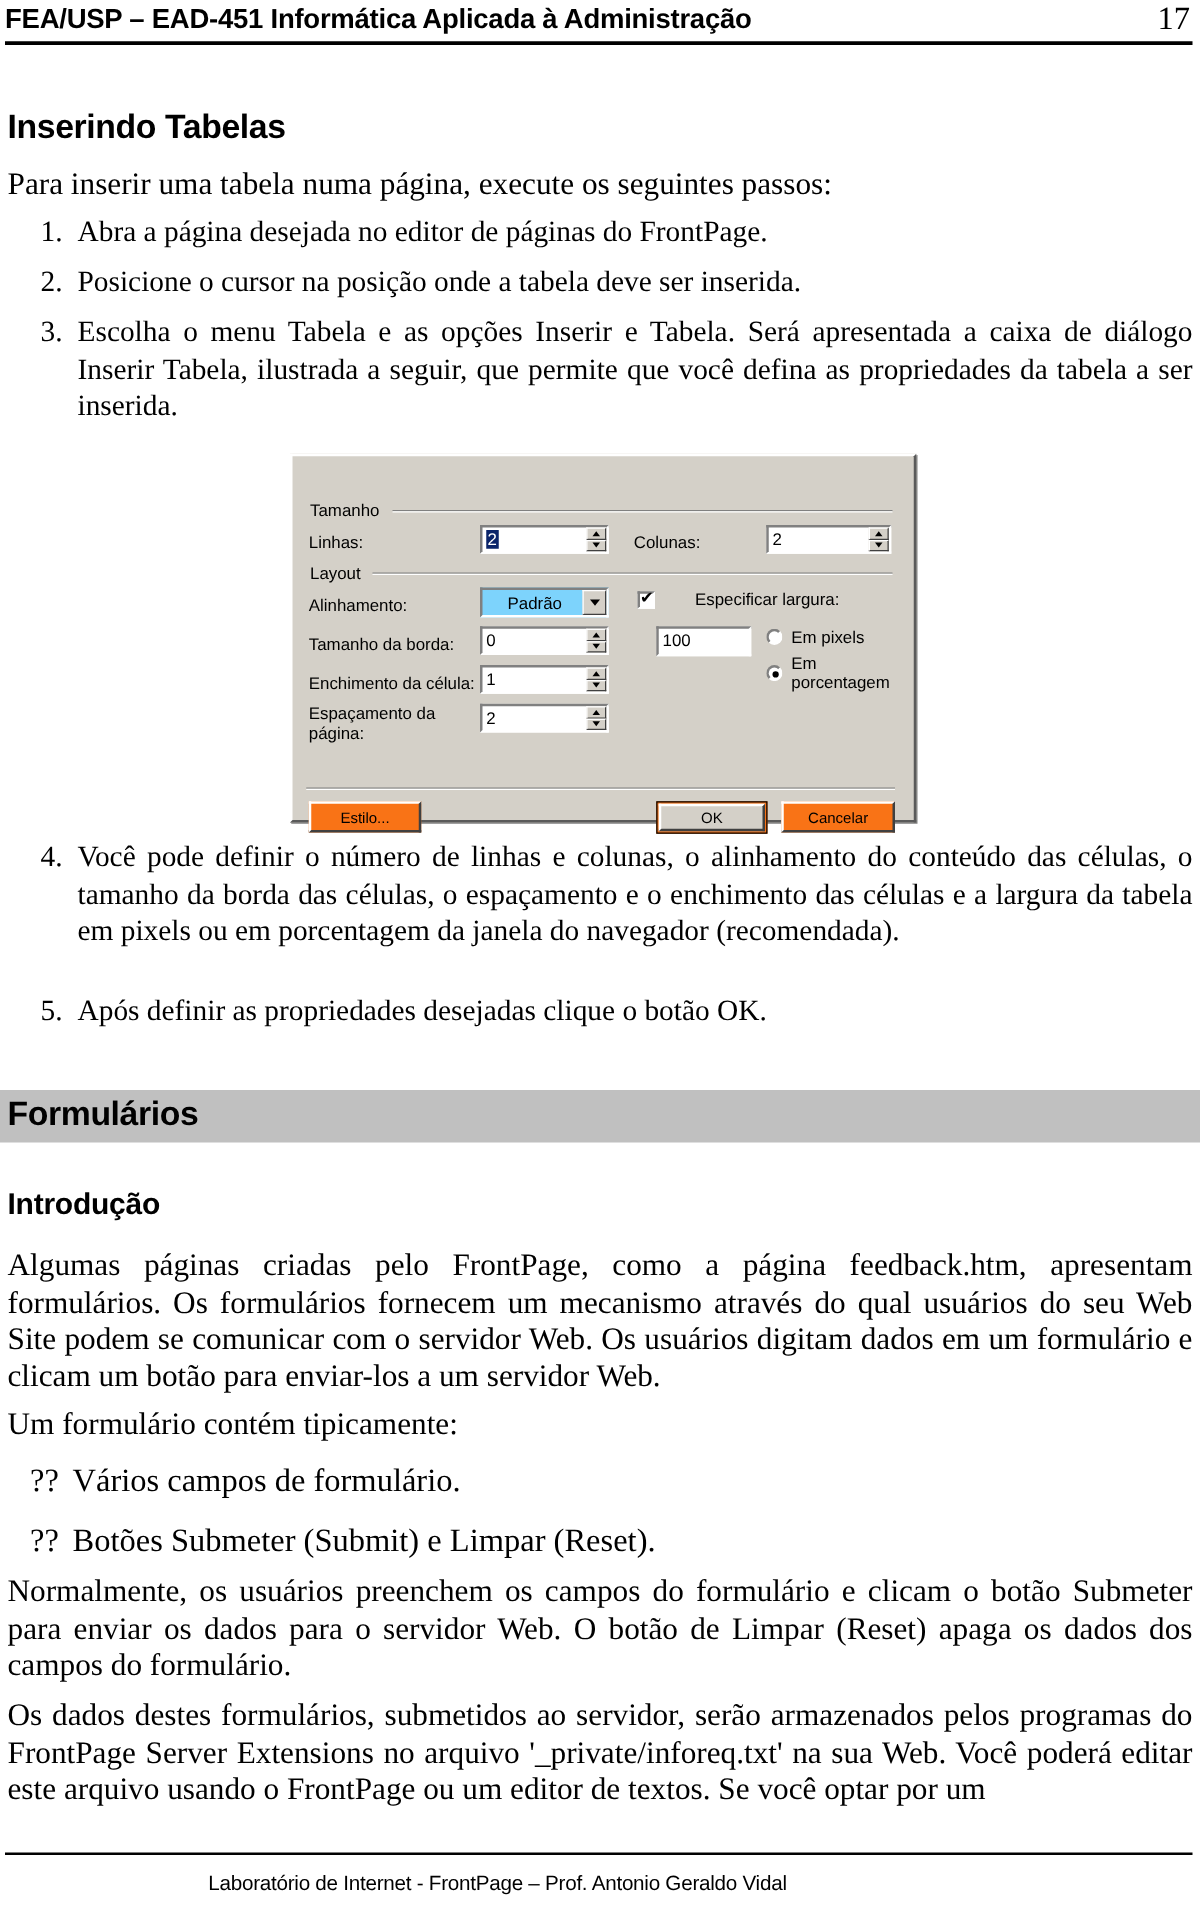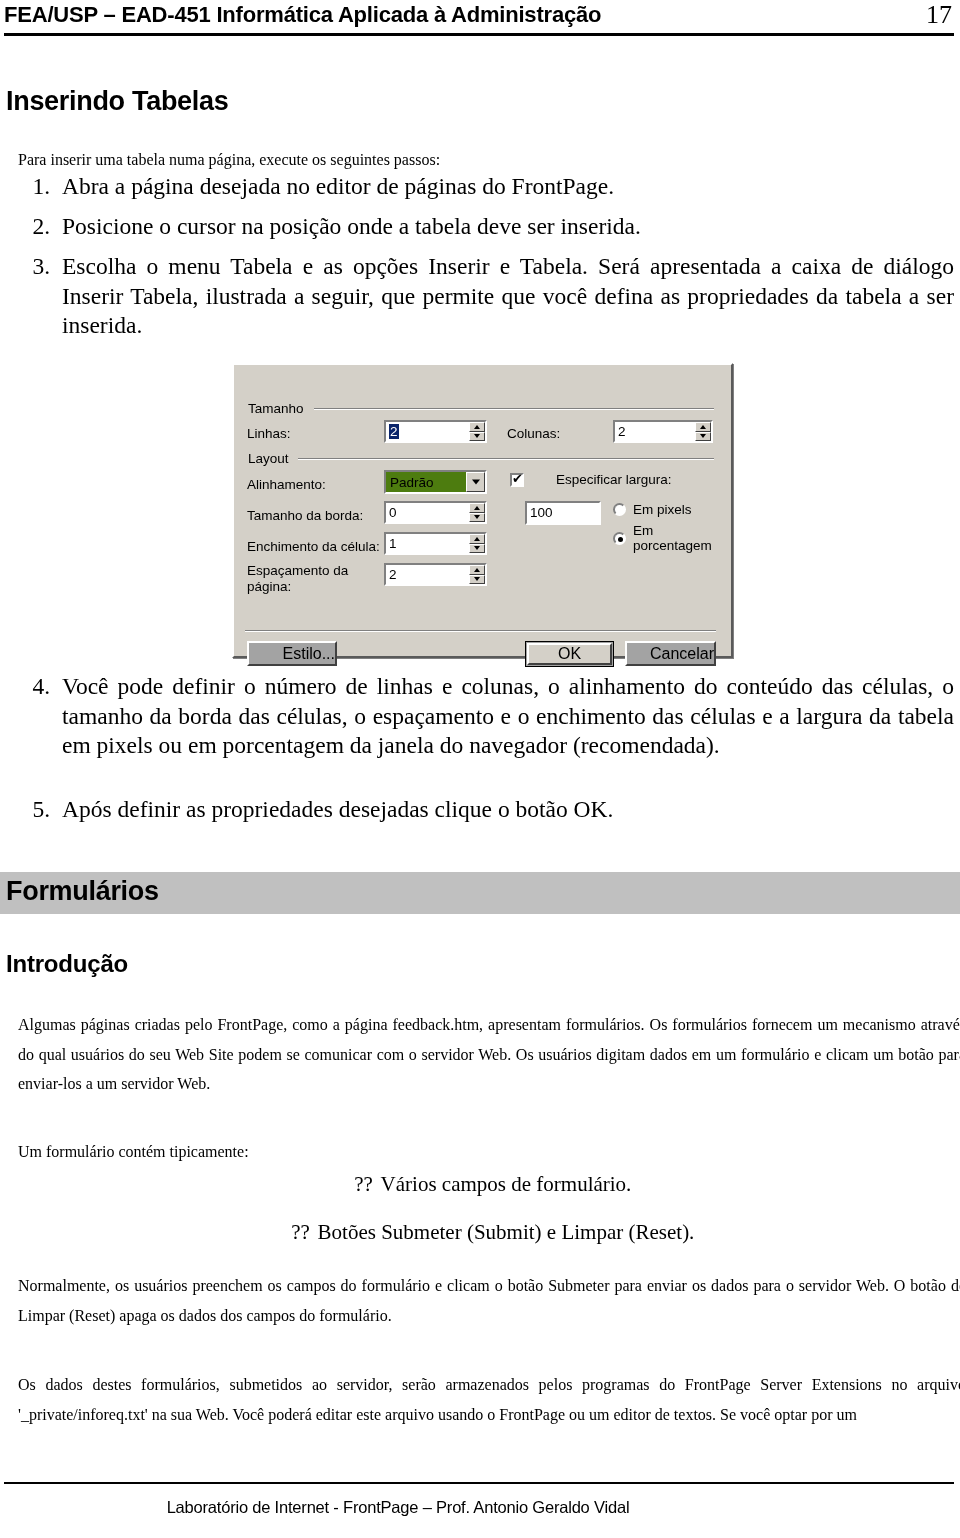--- a/index.html
+++ b/index.html
@@ -44,41 +44,40 @@
   h2.sub-title {
     position: absolute;
     font-family: "Liberation Sans", "DejaVu Sans", sans-serif;
     font-weight: bold; font-size: 24px; margin: 0; letter-spacing: -0.2px;
   }
   .band {
     position: absolute; left: 0; width: 960px; background: #c0c0c0;
   }
 
   p.para {
-    position: absolute; margin: 12px;
-    font-size: 16px; line-height: 29.5px;
+    position: absolute; margin: 0;
+    font-size: 25px; line-height: 29.5px;
   }
   p.just { text-align: justify; }
   .numitem {
     position: relative;
     font-size: 23.5px; line-height: 29.5px;
     padding-left: 56px;
   }
   .numitem .num {
     position: absolute; left: 10px; top: 0; width: 34px;
     text-align: right;
   }
   .numitem .txt { display: block; text-align: justify; }
   .numitem .txt.nojust { text-align: left; }
 
   .bullitem {
     position: absolute;
-    font-size: 21px; line-height: 29.5px;
+    font-size: 26px; line-height: 29.5px;
     padding-left: 0;
-    text-align: center;
   }
   .bullitem .bul { display: inline-block; width: 52px; padding-left: 18px; }
 
   
   .page-footer { position: absolute; left: 0; top: 1482px; width: 960px; }
   .page-footer .ftr-rule {
     position: absolute; left: 4px; top: 0; width: 950px; height: 2px; background: #000;
   }
   .page-footer .ftr-text {
     position: absolute; left: 0; top: 16px; width: 796px;
@@ -153,23 +152,23 @@
   }
   .spin .sbtn::after {
     content: ""; position: absolute; left: 50%; top: 50%;
     transform: translate(-50%,-50%);
     border-left: 3px solid transparent; border-right: 3px solid transparent;
   }
   .spin .sbtn.up::after { border-bottom: 4px solid #000; }
   .spin .sbtn.down::after { border-top: 4px solid #000; }
 
   .combo {
-    position: absolute; background: #4d7c0f;
+    position: absolute; background: #7dd3fc;
     border: 2px solid; border-color: #808080 #ffffff #ffffff #808080;
-    display: flex; align-items: center; padding-left: 4px; font-size: 13.5px;
+    display: flex; align-items: center; padding-left: 20px; font-size: 13.5px;
   }
   .combo-arrow {
     position: absolute; right: 0px; top: 0px; bottom: 0px; width: 19px;
     background: #d4d0c8;
     border: 1px solid; border-color: #ffffff #404040 #404040 #ffffff;
   }
   .combo-arrow::after {
     content: ""; position: absolute; left: 50%; top: 50%;
     transform: translate(-50%,-50%);
     border-left: 4px solid transparent; border-right: 4px solid transparent;
@@ -197,24 +196,24 @@
     content: ""; position: absolute; left: 3px; top: 3px;
     width: 5px; height: 5px; border-radius: 50%; background: #000;
   }
 
   .sep-line {
     position: absolute; height: 2px;
     border-top: 1px solid #808080; border-bottom: 1px solid #ffffff;
   }
 
   .btn {
-    position: absolute; background: #a3a3a3;
+    position: absolute; background: #f97316;
     border: 2px solid; border-color: #ffffff #404040 #404040 #ffffff;
-    font-family: "Liberation Sans", sans-serif; font-size: 16px;
-    display: flex; align-items: center; justify-content: flex-end;
+    font-family: "Liberation Sans", sans-serif; font-size: 12px;
+    display: flex; align-items: center; justify-content: center;
     color: #000;
   }
   .btn.default { border: 1px solid #000; }
   .btn.default .inner {
     position: absolute; left: 1px; top: 1px; right: 1px; bottom: 1px;
     background: #d4d0c8;
     border: 2px solid; border-color: #ffffff #404040 #404040 #ffffff;
     display: flex; align-items: center; justify-content: center;
   }
 </style>

